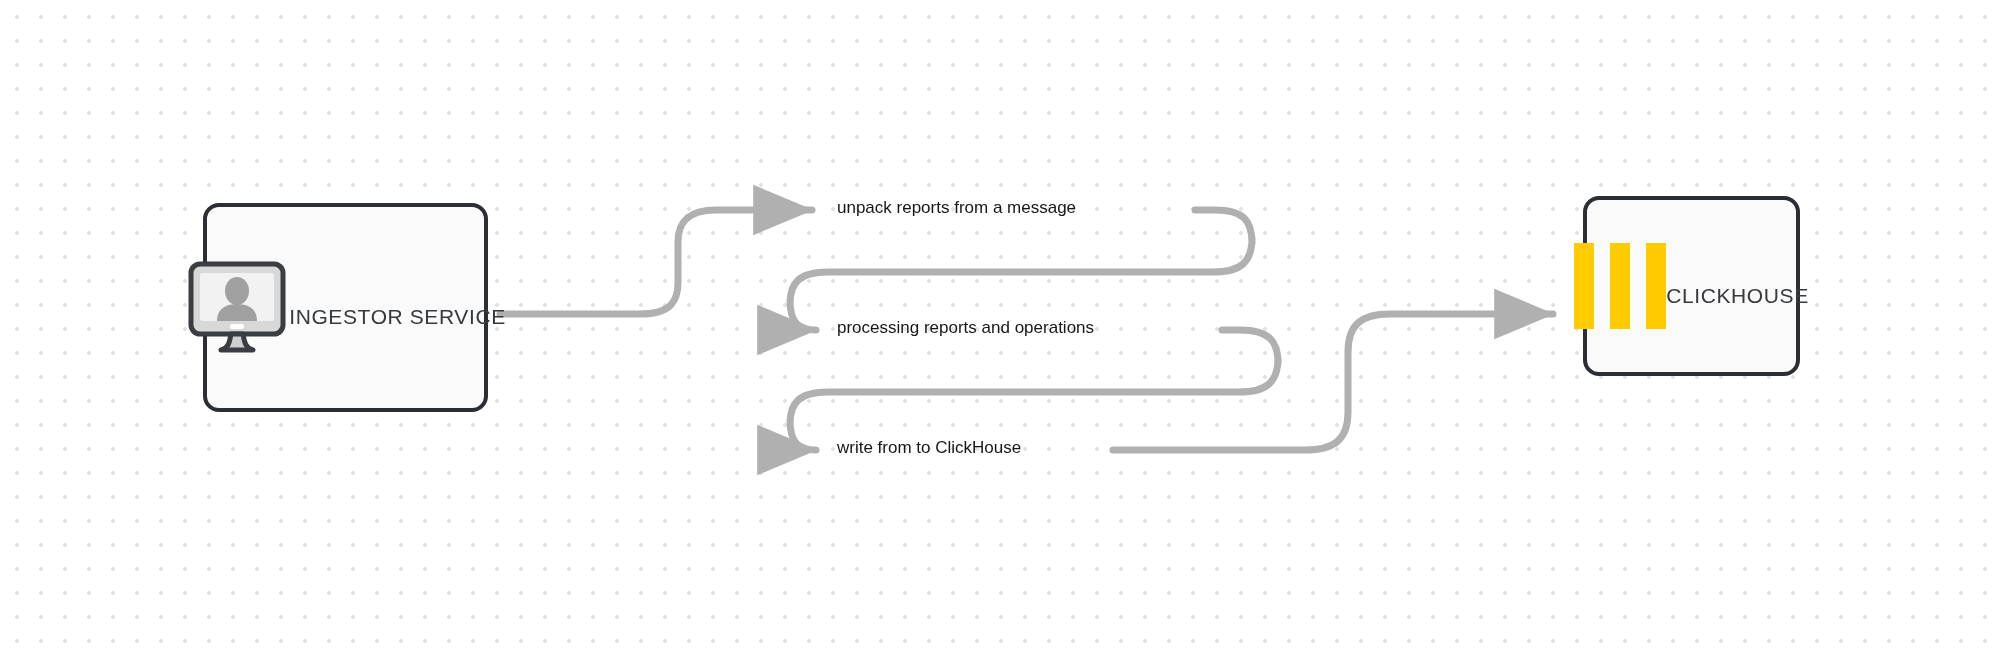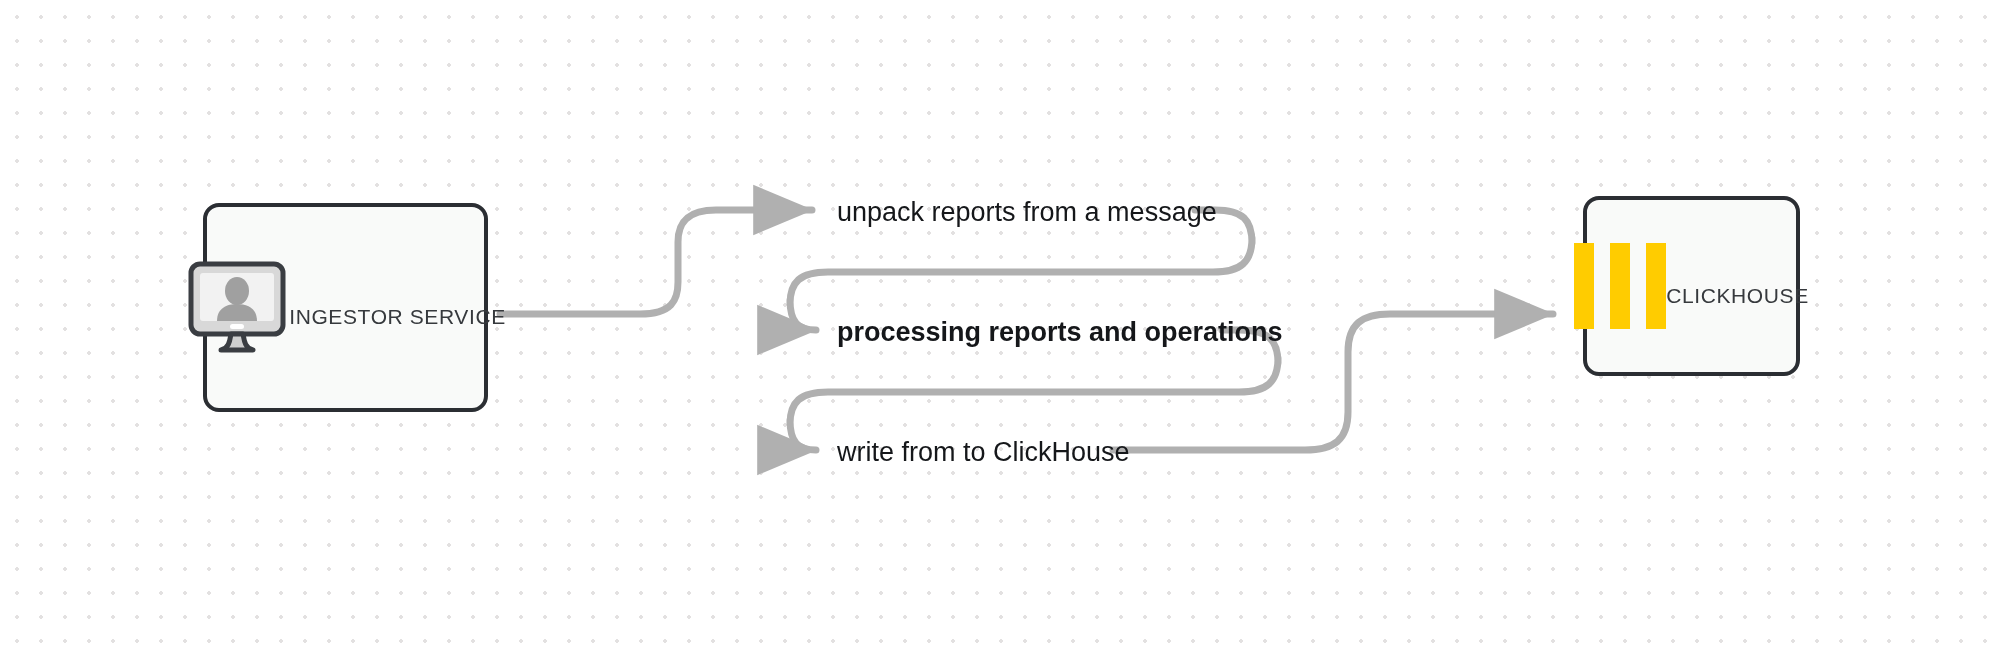--- a/index.html
+++ b/index.html
@@ -63,28 +63,28 @@
     gap: 16px;
     align-items: flex-end;
   }
   .ch-bar {
     width: 20px;
     height: 86px;
     background: #ffcc00;
   }
   .edge-label {
     position: absolute;
-    font-size: 27px;
+    font-size: 17px;
     color: #15171a;
     white-space: nowrap;
     line-height: 1;
     background: transparent;
   }
   #label-unpack { left: 837px; top: 199px; }
-  #label-processing { left: 837px; top: 319px; font-weight: bold; }
+  #label-processing { left: 837px; top: 319px; }
   #label-write { left: 837px; top: 439px; }
 </style>
 </head>
 <body>
 
 <div id="canvas">
 
   <svg id="edges" viewBox="0 0 2000 656" width="2000" height="656">
     <defs>
       <marker id="arrowhead" markerWidth="9" markerHeight="8" refX="8.4" refY="4" orient="auto" markerUnits="strokeWidth">

